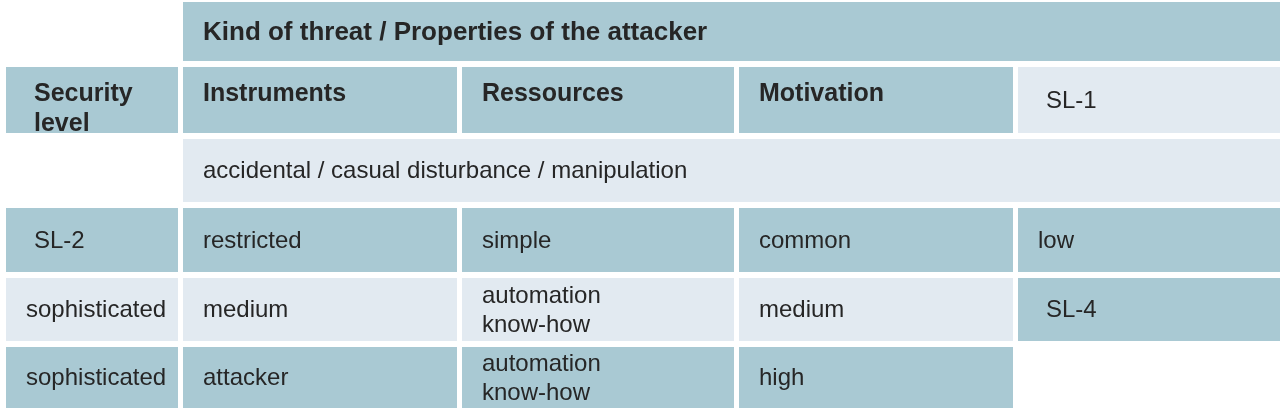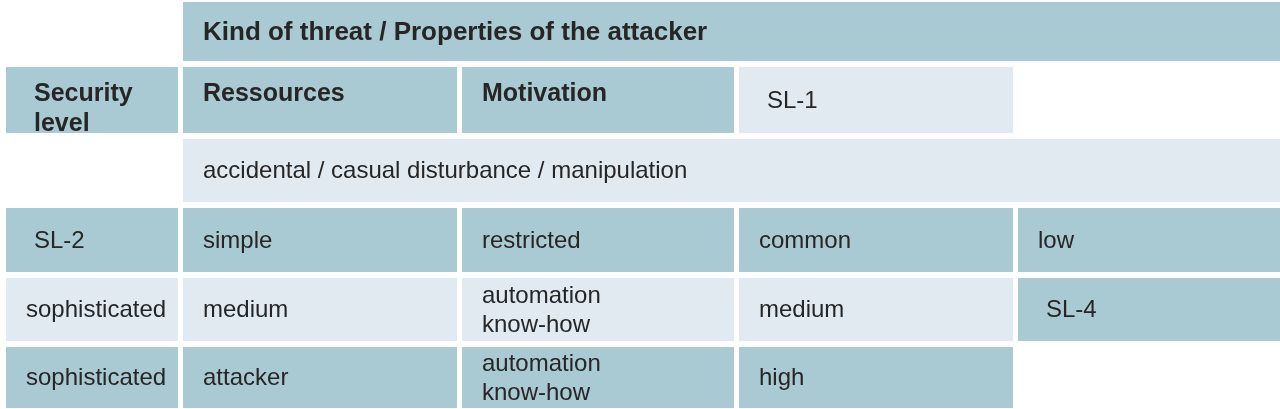--- a/index.html
+++ b/index.html
@@ -52,29 +52,30 @@
 </head>
 <body>
 
 <div class="tbl">
 
   <div class="cell blank"></div>
   <div class="cell teal top-title">Kind of threat / Properties of the attacker</div>
 
   <div class="cell teal colhead level">Security
 level</div>
+  <div class="cell teal colhead">Instruments</div>
   <div class="cell teal colhead">Ressources</div>
   <div class="cell teal colhead">Motivation</div>
 
   <div class="cell light level">SL-1</div>
   <div class="cell light span4">accidental / casual disturbance / manipulation</div>
 
   <div class="cell teal level">SL-2</div>
+  <div class="cell teal">restricted</div>
   <div class="cell teal">simple</div>
-  <div class="cell teal">restricted</div>
   <div class="cell teal">common</div>
   <div class="cell teal">low</div>
 
   <div class="cell light">sophisticated</div>
   <div class="cell light">medium</div>
   <div class="cell light">automation
 know-how</div>
   <div class="cell light">medium</div>
 
   <div class="cell teal level">SL-4</div>

